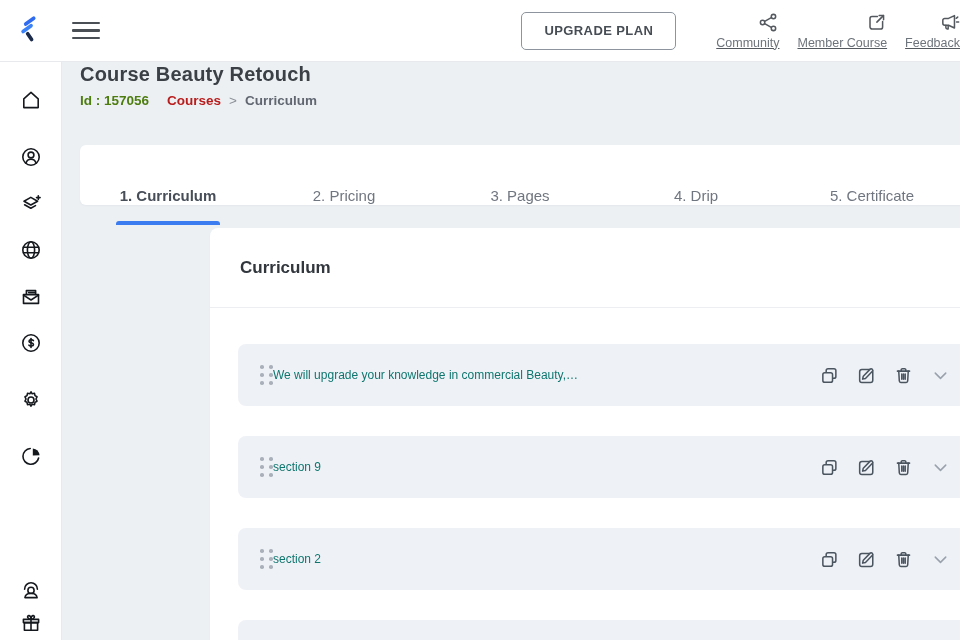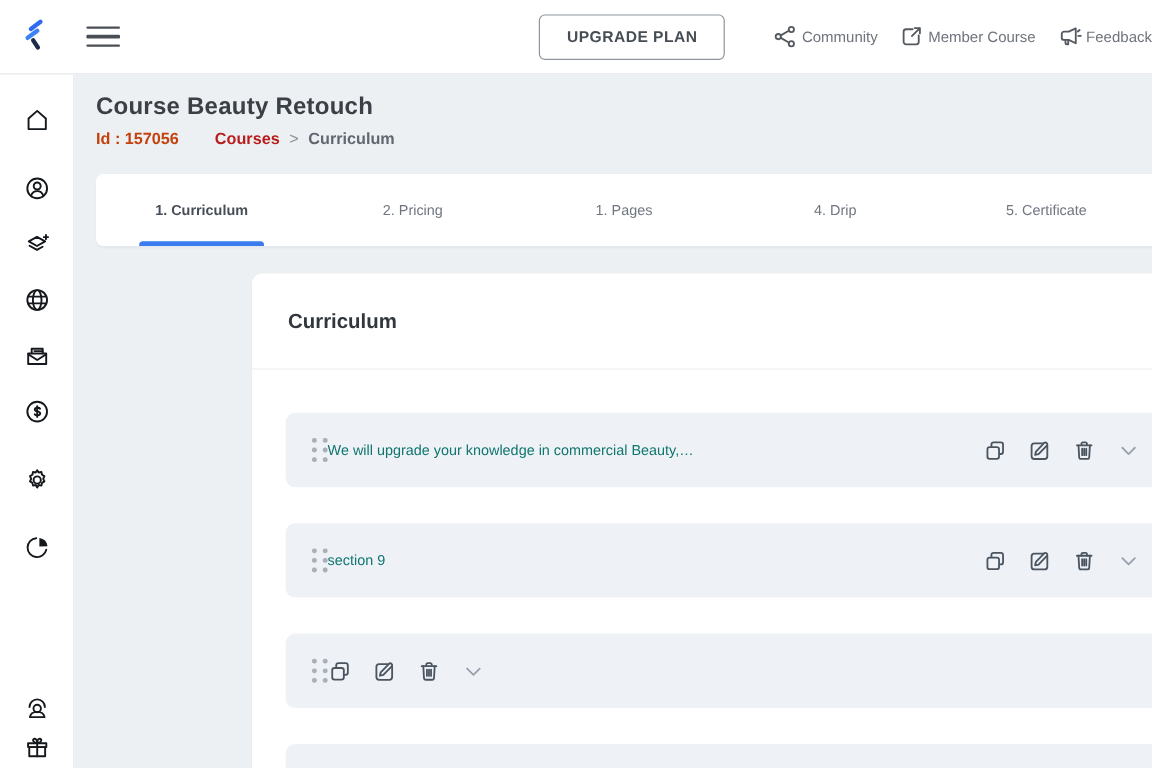--- a/index.html
+++ b/index.html
@@ -11,50 +11,50 @@
   header { position:absolute; left:0; top:0; width:960px; height:62px;
     background:#fff; border-bottom:1px solid #e7e9ec; display:flex; align-items:center; z-index:5; }
   .logo { margin-left:16px; width:28px; height:32px; flex:none; }
   .hamburger { margin-left:28px; width:30px; height:24px; background:none; border:none;
     display:flex; flex-direction:column; justify-content:center; gap:5px; cursor:pointer; }
   .hamburger span { display:block; width:28px; height:2.6px; background:#4a4f55; border-radius:1px; }
   .header-right { margin-left:auto; display:flex; align-items:center; gap:18px; padding-right:0; }
   .upgrade-btn { height:38px; padding:0 22px; background:#fff; border:1.4px solid #8d949d;
     border-radius:5px; font-family:inherit; font-size:13px; font-weight:700; letter-spacing:.4px;
     color:#474d54; cursor:pointer; margin-right:22px; }
-  .nav-item { display:flex; flex-direction:row; align-items:center; gap:3px;
-    background:none; border:none; cursor:pointer; color:#54595f; }
+  .nav-item { display:flex; flex-direction:column; align-items:flex-end; gap:3px;
+    background:none; border:none; cursor:pointer; color:#54595f;text-decoration:underline; }
   .nav-item svg { width:21px; height:21px; }
   .nav-item .nav-label { font-size:12.5px; color:#6e747c; font-family:inherit; white-space:nowrap; }
 
   
   aside { position:absolute; left:0; top:62px; width:62px; bottom:0; background:#fff;
     border-right:1px solid #e7e9ec; z-index:4; }
   .side-btn { position:absolute; left:50%; transform:translateX(-50%); width:30px; height:26px;
     background:none; border:none; cursor:pointer; color:#15181d; display:flex;
     align-items:center; justify-content:center; }
   .side-btn svg { width:22px; height:22px; }
 
   
   main { position:absolute; left:62px; top:62px; right:0; bottom:0; background:#edf0f3; overflow:hidden; }
-  .page-head { padding:16px 0 0 18px; }
+  .page-head { padding:1px 0 0 18px; }
   .page-title { font-size:20px; font-weight:600; color:#3b4046; letter-spacing:.2px; }
   .crumb-row { margin-top:7px; display:flex; align-items:center; gap:8px;
     font-size:13.5px; font-weight:700; }
-  .course-id { color:#c2410c; margin-right:22px; }
+  .course-id { color:#4d7c0f; margin-right:10px; }
   .crumb-link { color:#b91c1c; text-decoration:none; cursor:pointer; }
   .crumb-sep { color:#8b9097; font-weight:400; }
   .crumb-current { color:#616771; }
 
   
   .tabbar { position:absolute; left:18px; right:-24px; top:83px; height:60px; background:#fff;
     border-radius:6px; display:flex; box-shadow:0 1px 2px rgba(16,24,40,.04); }
   .tab { width:176px; height:100%; display:flex; align-items:center; justify-content:center;
-    background:none; border:none; cursor:pointer; font-family:inherit; font-size:12px;
-    color:#707680; position:relative; }
+    background:none; border:none; cursor:pointer; font-family:inherit; font-size:15px;
+    color:#707680; position:relative;margin-top:20px; }
   .tab.active { color:#474e58; font-weight:600; }
   .tab.active::after { content:""; position:absolute; bottom:0; left:50%; transform:translateX(-50%);
     width:104px; height:4px; background:#3b7cf0; border-radius:3px 3px 0 0; }
 
   
   .card { position:absolute; left:148px; right:-24px; top:166px; bottom:-30px; background:#fff;
     border-radius:8px 0 0 0; box-shadow:0 1px 2px rgba(16,24,40,.04); }
   .card-head { height:80px; display:flex; align-items:center; padding:0 30px;
     border-bottom:1px solid #eceef1; }
   .card-title { font-size:17px; font-weight:600; color:#32373e; }
@@ -204,21 +204,21 @@
         <span class="course-id">Id : 157056</span>
         <a class="crumb-link">Courses</a>
         <span class="crumb-sep">&gt;</span>
         <span class="crumb-current">Curriculum</span>
       </div>
     </div>
 
     <div class="tabbar">
       <button class="tab active">1. Curriculum</button>
       <button class="tab">2. Pricing</button>
-      <button class="tab">1. Pages</button>
+      <button class="tab">3. Pages</button>
       <button class="tab">4. Drip</button>
       <button class="tab">5. Certificate</button>
     </div>
 
     <div class="card">
       <div class="card-head">
         <h2 class="card-title">Curriculum</h2>
       </div>
       <div class="card-body">
 
@@ -302,20 +302,21 @@
 
         <div class="section-row">
           <span class="drag-handle">
               <i></i>
               <i></i>
               <i></i>
               <i></i>
               <i></i>
               <i></i>
             </span>
+          <span class="section-title">section 2</span>
           <span class="row-actions">
             <button class="icon-btn">
               <svg class="strk" viewBox="0 0 20 20">
                 <rect x="6.5" y="2.8" width="10.2" height="10.2" rx="2"></rect>
                 <rect x="3" y="7" width="10.2" height="10.2" rx="2" fill="#eef1f6"></rect>
               </svg>
               </button>
             <button class="icon-btn">
               <svg class="strk" viewBox="0 0 20 20">
                 <rect x="2.8" y="3.6" width="13.8" height="13.8" rx="2.4"></rect>

